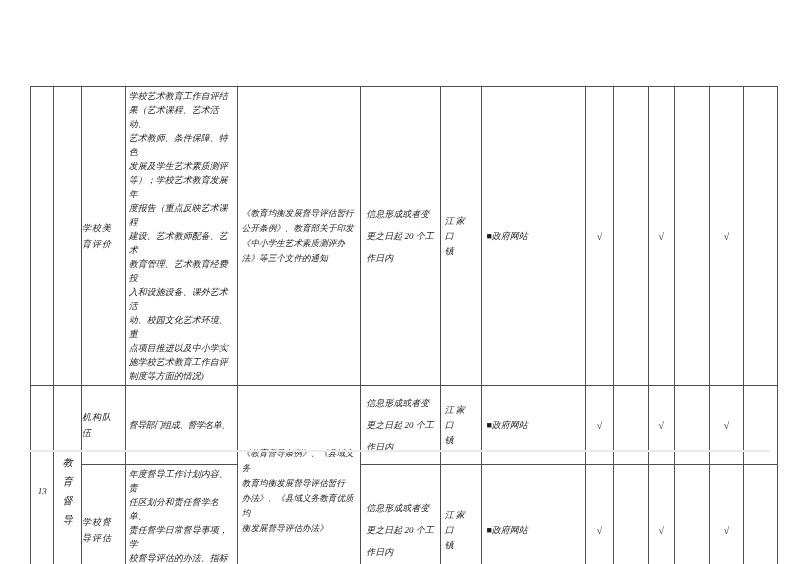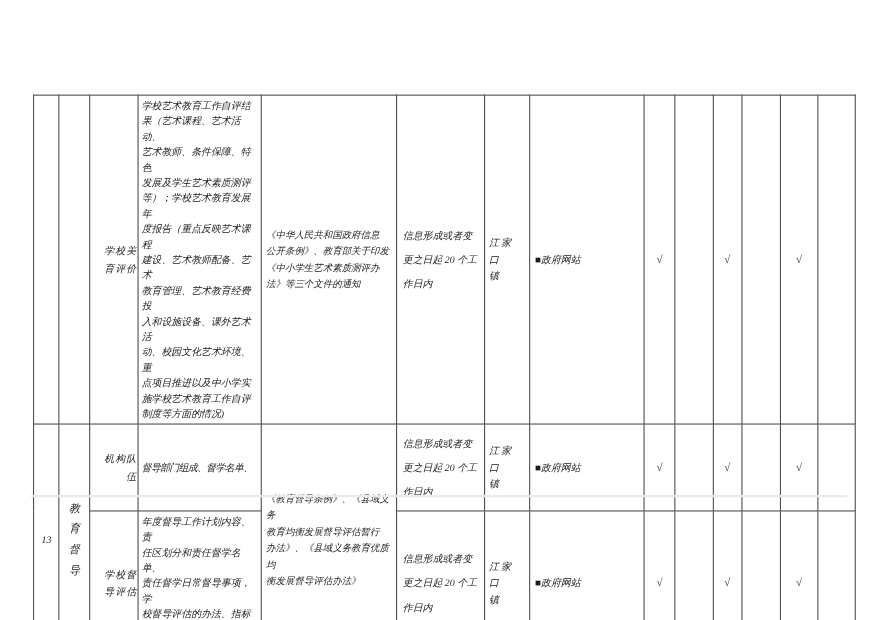--- a/index.html
+++ b/index.html
@@ -20,21 +20,21 @@
   td {
     border:1px solid #4f4f4f;
     vertical-align:middle;
     padding:0; overflow:hidden;
     font-size:9px;
     font-style:italic;
   }
   .pre { white-space:pre-line; }
   .c-no   { text-align:center; font-size:9px; }
   .c-cat  { text-align:center; font-size:10px; line-height:19px; }
-  .c-item { text-align:right; font-size:9px; line-height:16px; letter-spacing:1px; }
+  .c-item { text-align:left; font-size:9px; line-height:16px; letter-spacing:1px; }
   .c-content { font-size:9px; line-height:14px; padding:2px 3px; }
   .c-content-tight { letter-spacing:-0.6px; }
   .c-legal { font-size:8.6px; line-height:15px; padding:2px 4px; }
   .c-time  { font-size:9px; line-height:22px; padding:0 5px; }
   .c-town  { font-size:9px; line-height:15px; padding:2px 4px; letter-spacing:2px; }
   .c-channel { font-size:9px; padding:2px 4px; white-space:nowrap;margin-left:12px; }
   .c-check { text-align:center; font-size:10px; color:#2e2e2e; }
   .square-icon { font-size:9px; }
   .scan-artifact {
     position:absolute; left:28px; top:450px; width:742px; height:2px;
@@ -79,21 +79,21 @@
 发展及学生艺术素质测评
 等）；学校艺术教育发展年
 度报告（重点反映艺术课程
 建设、艺术教师配备、艺术
 教育管理、艺术教育经费投
 入和设施设备、课外艺术活
 动、校园文化艺术环境、重
 点项目推进以及中小学实
 施学校艺术教育工作自评
 制度等方面的情况)</td>
-        <td class="c-legal pre">《中华人民共和国政府信息
+        <td class="c-legal pre">《教育均衡发展督导评估暂行
 公开条例》、教育部关于印发
 《中小学生艺术素质测评办
 法》等三个文件的通知</td>
         <td class="c-time pre">信息形成或者变
 更之日起 20 个工
 作日内</td>
         <td class="c-town pre">江家口
 镇</td>
         <td class="c-channel"><span class="square-icon">■</span><span>政府网站</span></td>
         <td class="c-check">√</td>

